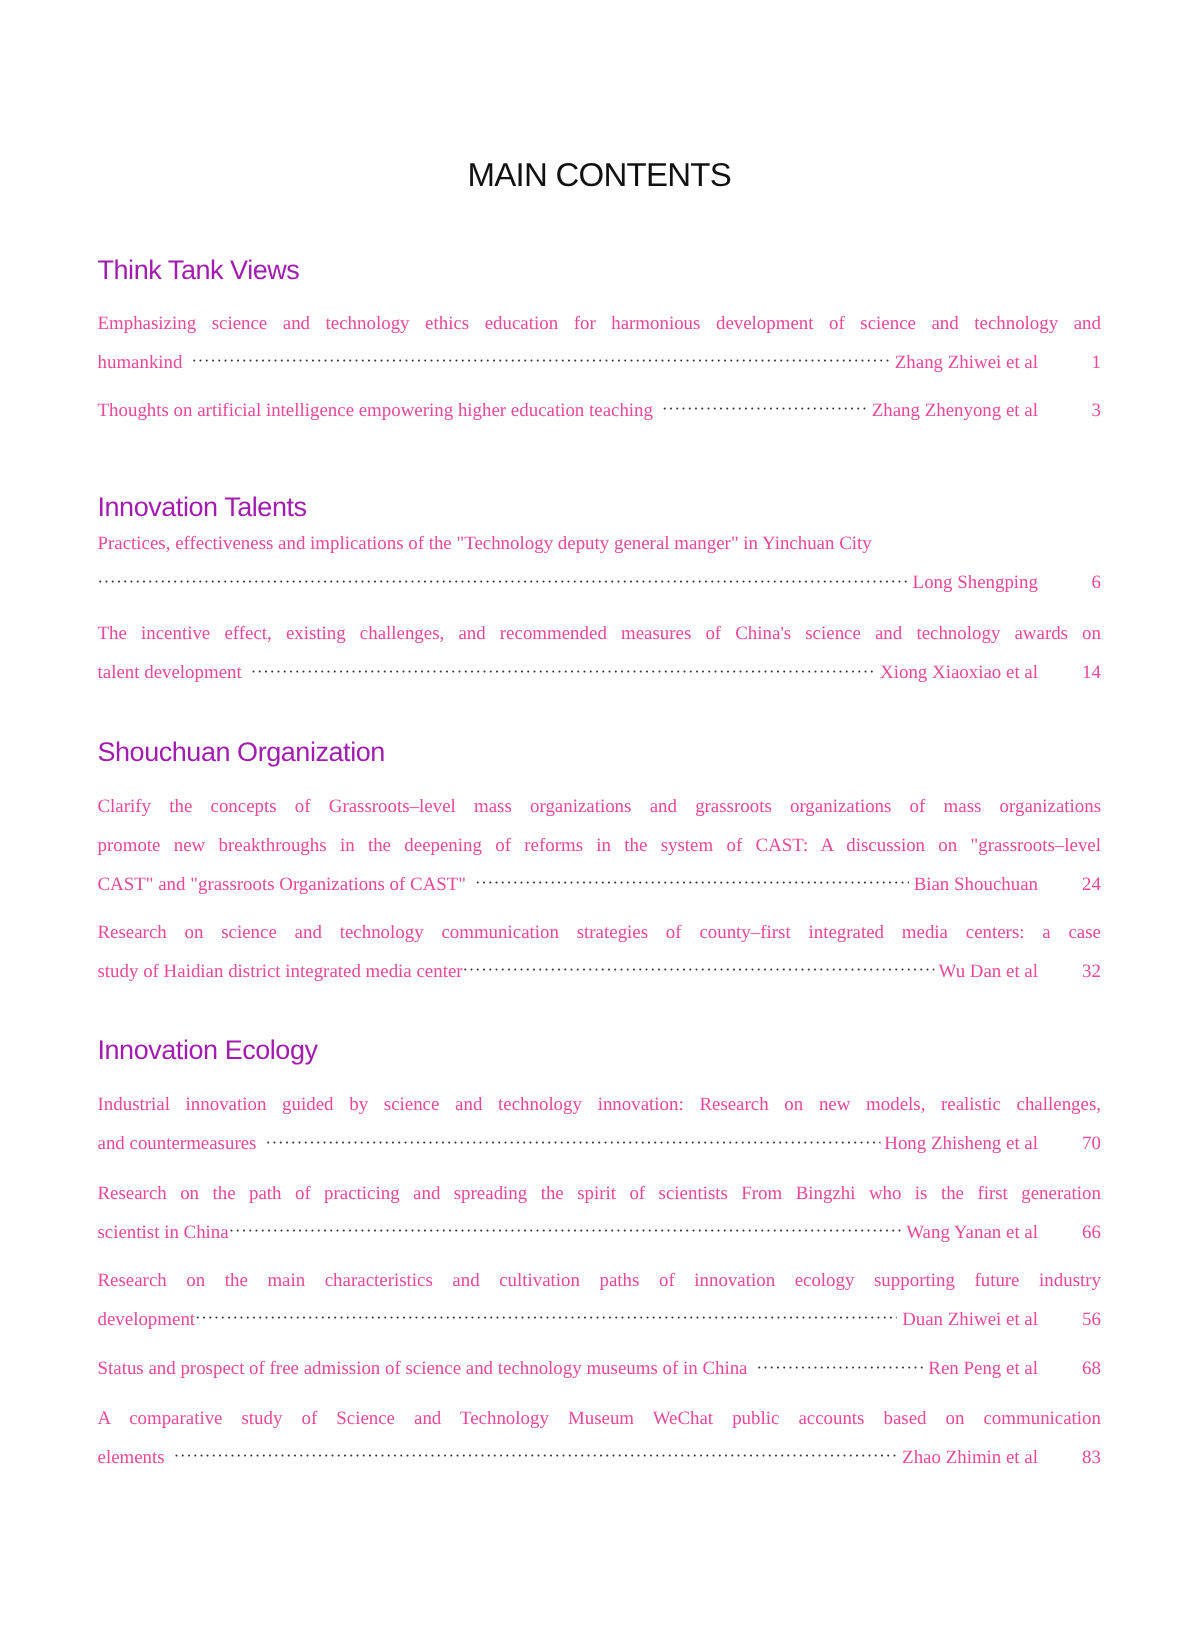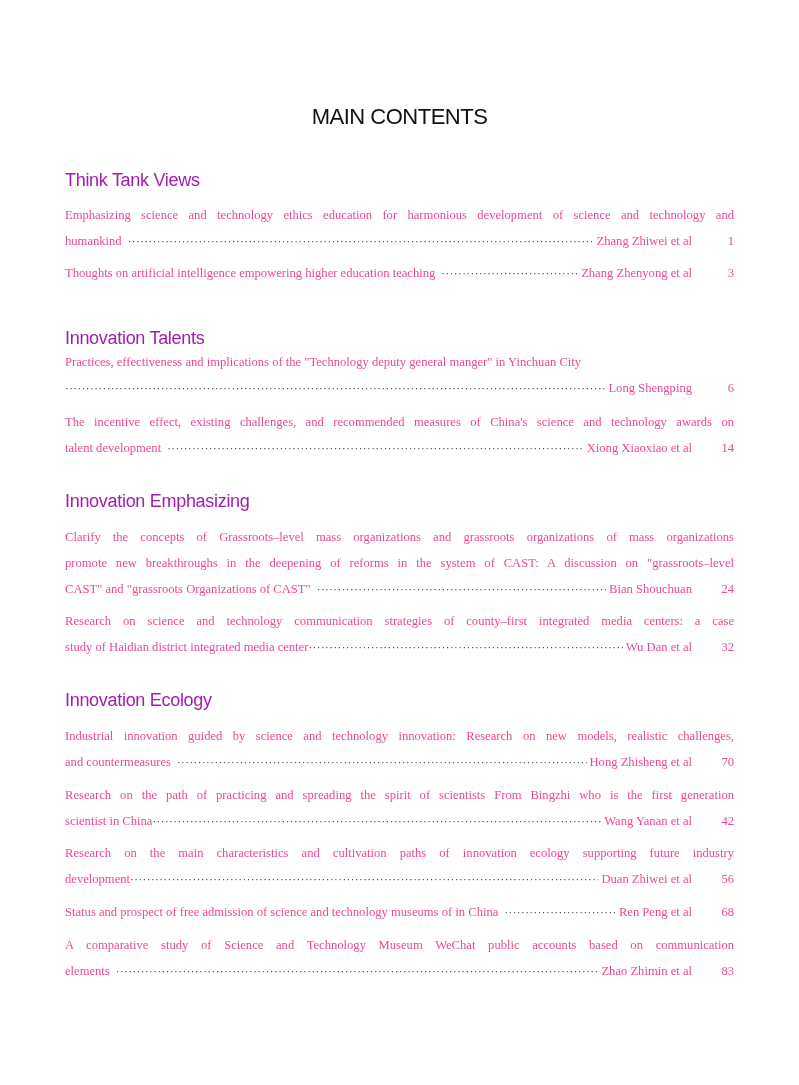--- a/index.html
+++ b/index.html
@@ -64,21 +64,21 @@
     <span class="page-no">6</span>
   </div>
   <div class="line justify" style="top:412px">The incentive effect, existing challenges, and recommended measures of China's science and technology awards on</div>
   <div class="line last" style="top:438px">
     <span class="txt">talent development</span>
     <span class="dots"></span>
     <span class="author">Xiong Xiaoxiao et al</span>
     <span class="page-no">14</span>
   </div>
 
-  <div class="section-title" style="top:491px">Innovation Emphasizing</div>
+  <div class="section-title" style="top:491px">Shouchuan Organization</div>
   <div class="line justify" style="top:527px">Clarify the concepts of Grassroots–level mass organizations and grassroots organizations of mass organizations</div>
   <div class="line justify" style="top:553px">promote new breakthroughs in the deepening of reforms in the system of CAST: A discussion on "grassroots–level</div>
   <div class="line last" style="top:579px">
     <span class="txt">CAST" and "grassroots Organizations of CAST"</span>
     <span class="dots"></span>
     <span class="author">Bian Shouchuan</span>
     <span class="page-no">24</span>
   </div>
   <div class="line justify" style="top:611px">Research on science and technology communication strategies of county–first integrated media centers: a case</div>
   <div class="line last" style="top:637px">
@@ -94,21 +94,21 @@
     <span class="txt">and countermeasures</span>
     <span class="dots"></span>
     <span class="author">Hong Zhisheng et al</span>
     <span class="page-no">70</span>
   </div>
   <div class="line justify" style="top:785px">Research on the path of practicing and spreading the spirit of scientists From Bingzhi who is the first generation</div>
   <div class="line last" style="top:811px">
     <span class="txt">scientist in China</span>
     <span class="dots tight"></span>
     <span class="author">Wang Yanan et al</span>
-    <span class="page-no">42</span>
+    <span class="page-no">66</span>
   </div>
   <div class="line justify" style="top:843px">Research on the main characteristics and cultivation paths of innovation ecology supporting future industry</div>
   <div class="line last" style="top:869px">
     <span class="txt">development</span>
     <span class="dots tight"></span>
     <span class="author">Duan Zhiwei et al</span>
     <span class="page-no">56</span>
   </div>
   <div class="line last" style="top:902px">
     <span class="txt">Status and prospect of free admission of science and technology museums of in China</span>

